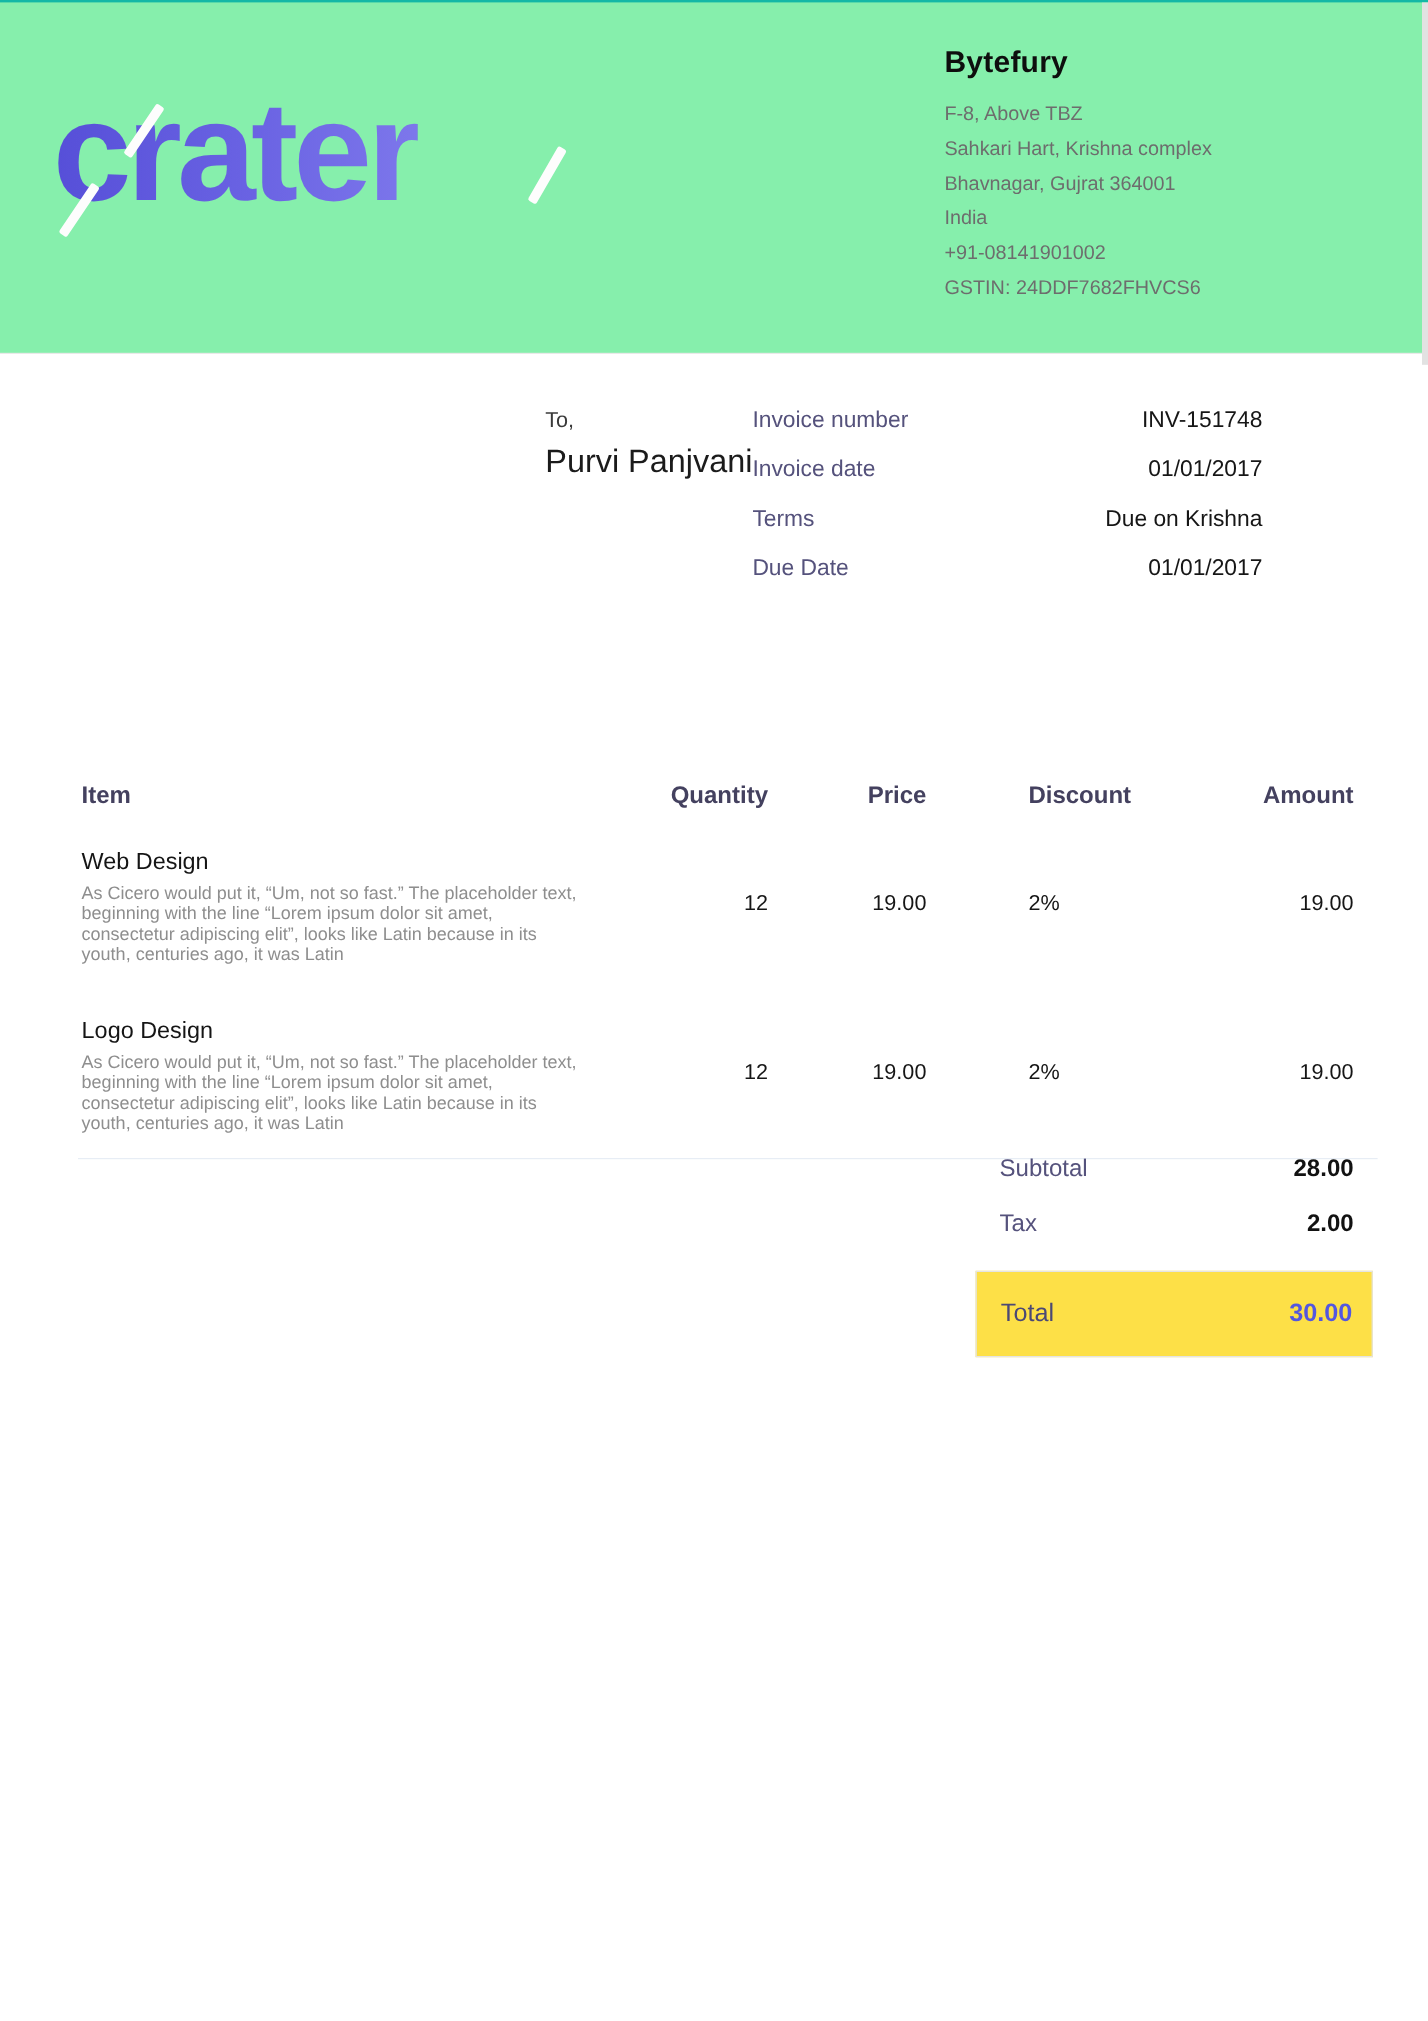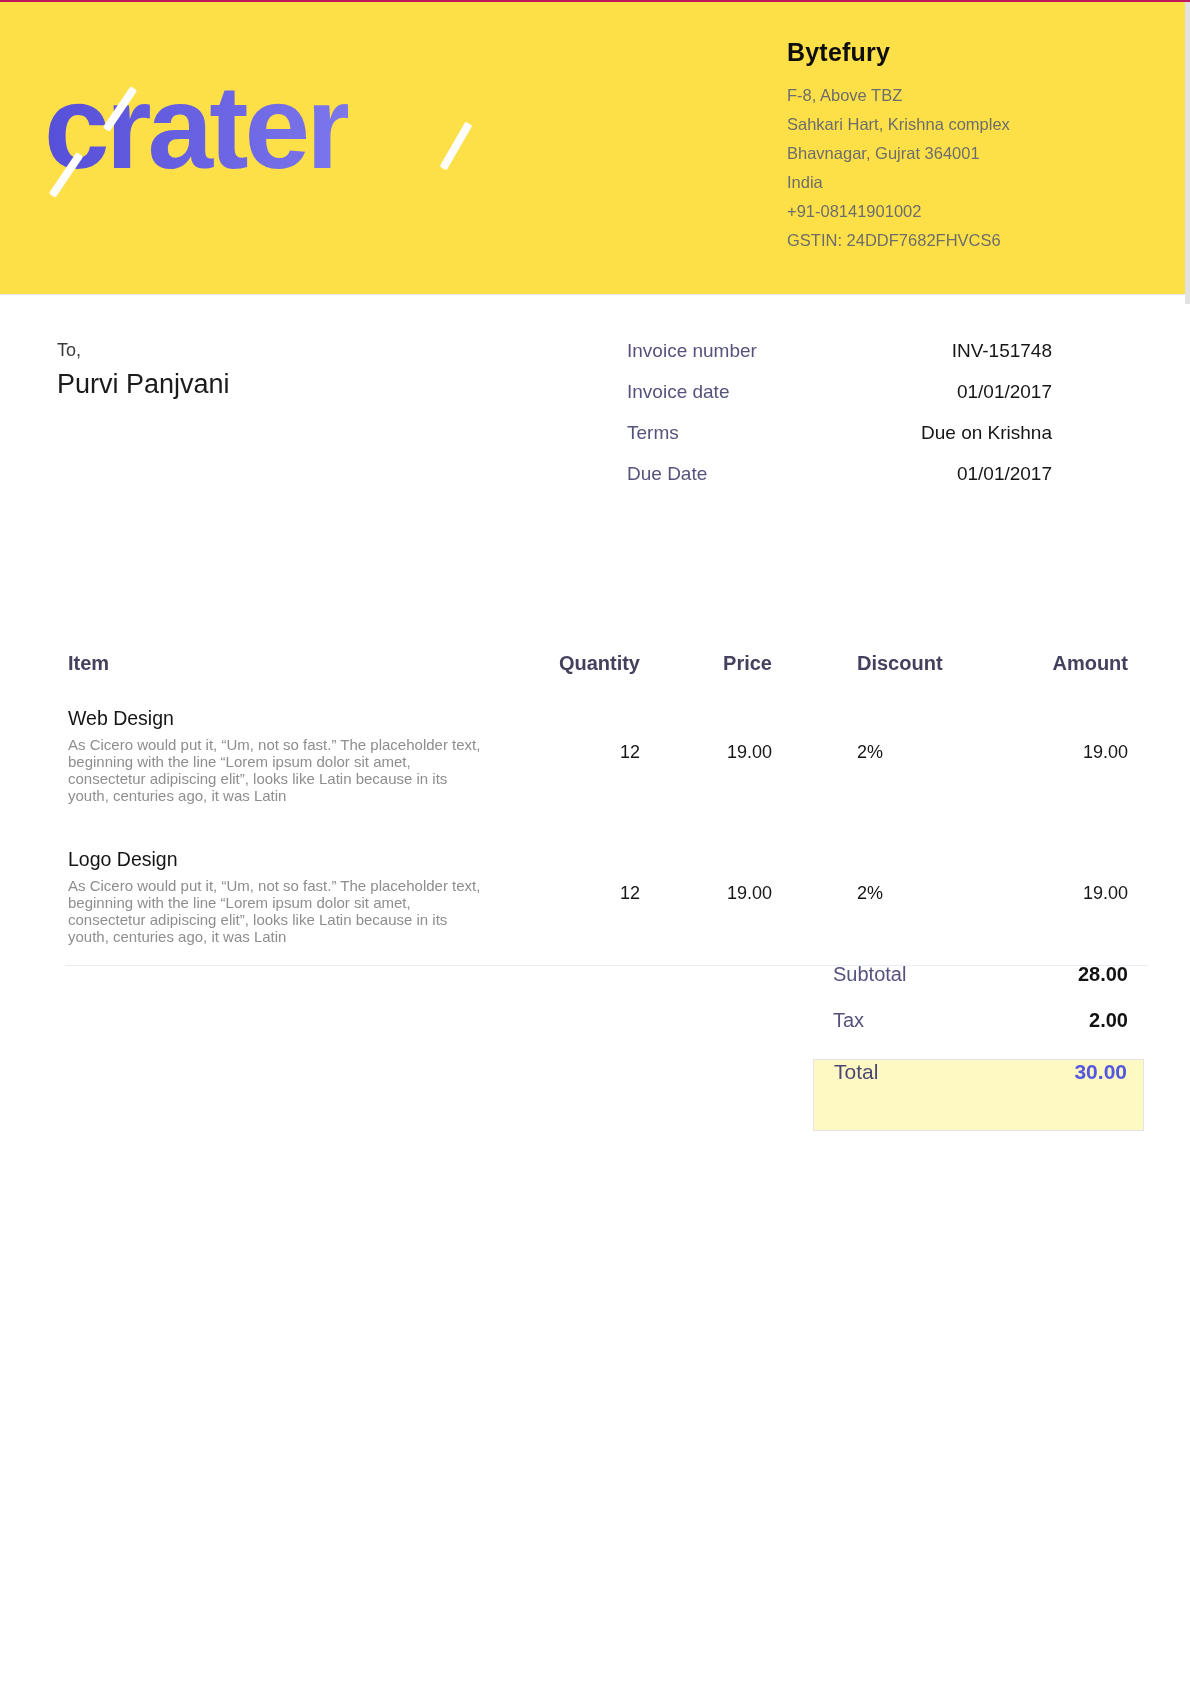--- a/index.html
+++ b/index.html
@@ -7,41 +7,41 @@
   .page {
     position:relative; width:1190px; height:1684px; margin:0 auto;
     background:#ffffff; overflow:hidden;
     font-family:"Liberation Sans","DejaVu Sans",sans-serif;
     color:#1a1a1a;
   }
 
   
   .header {
     position:absolute; top:0; left:0; right:0; height:295px;
-    background:#fde047; border-top:2px solid #be185d; border-bottom:1px solid #e9e9e9;
+    background:#86efac; border-top:2px solid #14b8a6; border-bottom:1px solid #e9e9e9;
   }
   .logo {
     position:absolute; left:44px; top:58px; line-height:135px;
     font-size:118px; font-weight:800; letter-spacing:-4px;
     background:linear-gradient(90deg,#564FD8 0%,#6A63E3 55%,#7D77EB 100%);
     -webkit-background-clip:text; background-clip:text; color:transparent;
   }
   .logo-cut { position:absolute; background:#fdfdfd; width:8px; border-radius:2px; }
   .cut-c-top    { left:116px; top:82px;  height:50px; transform:rotate(34deg); }
   .cut-c-bottom { left:62px;  top:148px; height:50px; transform:rotate(34deg); }
   .cut-r-end    { left:452px; top:118px; height:52px; transform:rotate(30deg); }
 
   .company { position:absolute; left:787px; top:36px; }
   .company-name { font-size:25px; font-weight:700; color:#0e0e0e; letter-spacing:.2px; }
   .company-address { margin-top:14px; font-size:16.5px; color:#6d6d6d; line-height:29px; }
 
   .scrollbar-strip { position:absolute; right:0; top:0; width:5px; height:302px; background:#e2e2e2; }
 
   
-  .parties { position:absolute; top:340px; left:57px; right:57px; display:flex; justify-content:space-between; }
+  .parties { position:absolute; top:340px; left:57px; right:57px; display:flex; justify-content:flex-end; }
   .bill-to-label { font-size:18px; color:#3a3a3a; }
   .bill-to-name { margin-top:8px; font-size:27px; color:#1b1b1b; }
   .bill-to-address { margin-top:12px; font-size:16.5px; color:#6f6f6f; line-height:29px; }
 
   .meta { width:425px; margin-right:81px; }
   .meta-row { display:flex; justify-content:space-between; align-items:baseline; margin-bottom:19px; }
   .meta-label { font-size:19px; color:#55527C; }
   .meta-value { font-size:19px; color:#161616; }
 
   
@@ -58,22 +58,22 @@
   .cell-value { font-size:18px; color:#161616; padding-top:37px; }
 
   .items-divider { margin-top:20px; margin-left:-3px; width:1083px; border:0; border-top:1px solid #e7edf5; height:0; }
 
   
   .summary { position:absolute; top:963px; left:813px; width:331px; }
   .summary-row { display:flex; justify-content:space-between; align-items:flex-start; padding:0 16px 0 20px; margin-bottom:23px; }
   .summary-label { font-size:20px; color:#55527C; }
   .summary-value { font-size:20px; font-weight:700; color:#121212; }
   .total-box {
-    margin-top:27px; height:72px; border:1px solid #e4e4e4; background:#fef9c3;
-    display:flex; justify-content:space-between; padding:0 16px 0 20px;
+    margin-top:27px; height:72px; border:1px solid #e4e4e4; background:#fde047;
+    display:flex; justify-content:space-between; align-items:center; padding:0 16px 0 20px;
   }
   .total-label { font-size:21px; color:#4b4875; }
   .total-value { font-size:21px; font-weight:700; color:#5457E0; }
 </style>
 </head>
 <body>
 
 <div class="page">
 
   <div class="header">

